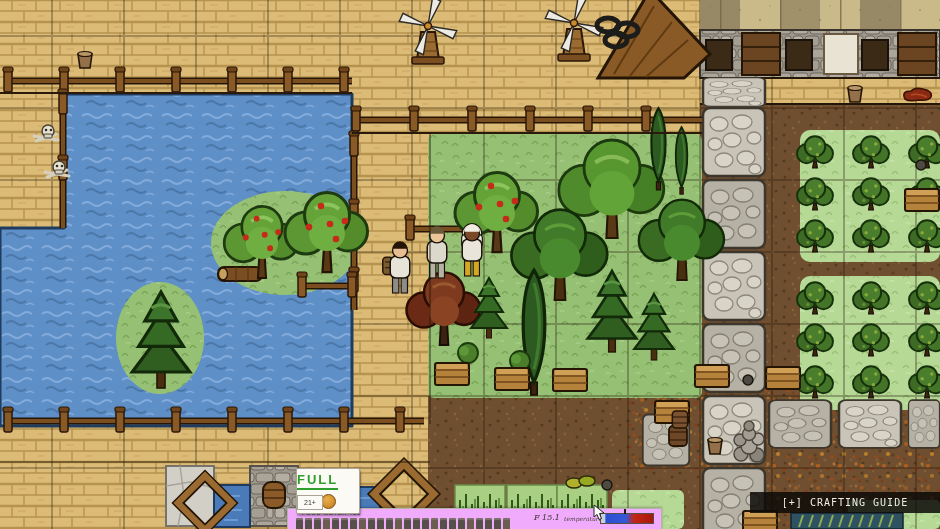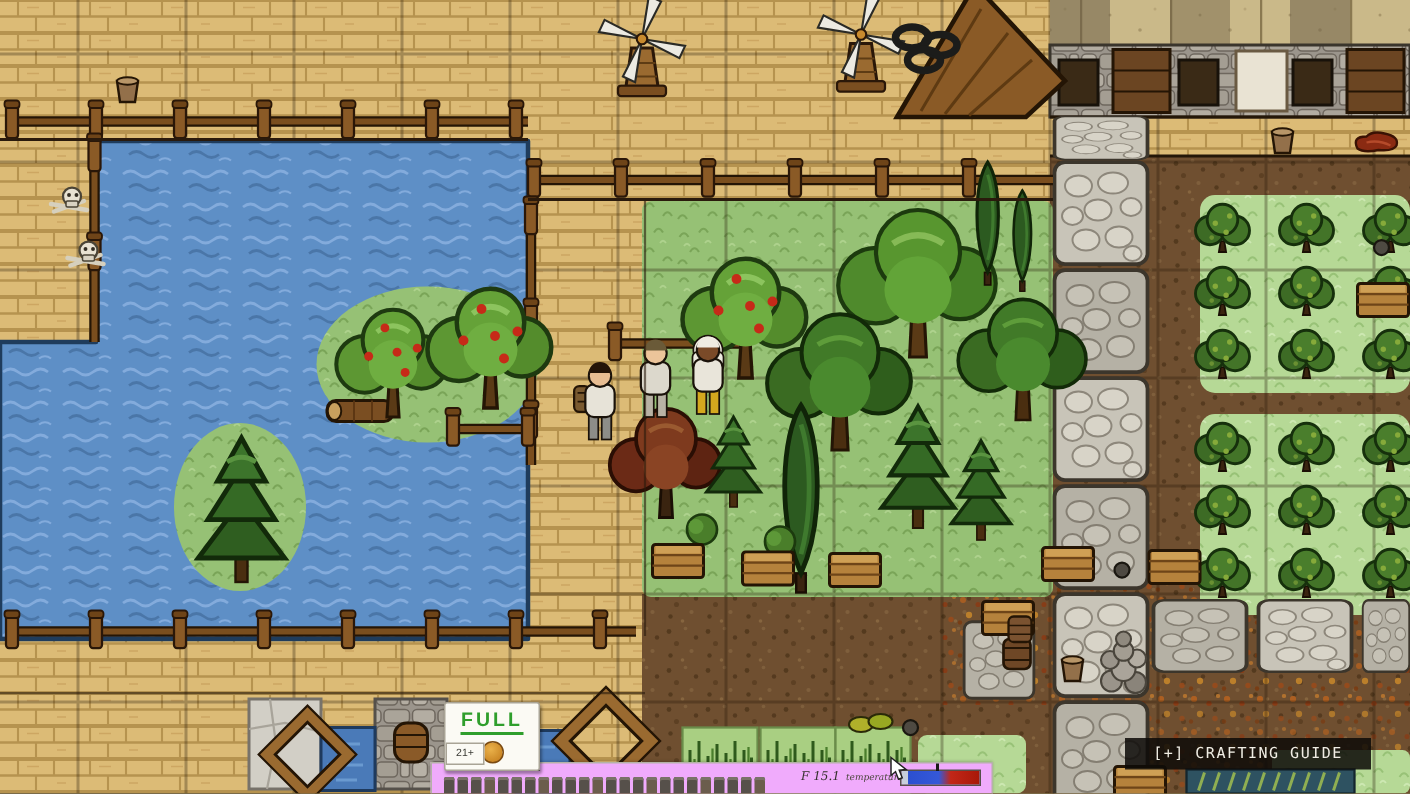--- a/index.html
+++ b/index.html
@@ -2,21 +2,21 @@
 <html><head>
 <meta charset="utf-8">
 <style>
   html,body{margin:0;padding:0;background:#222;}
   .stage{position:relative;width:940px;height:529px;overflow:hidden;background:#dcbb76;
          font-family:"Liberation Sans",sans-serif;}
   .stage svg.world{position:absolute;left:0;top:0;}
   
   .full-sign{position:absolute;left:296px;top:468px;width:62px;height:44px;background:#fbfaf4;
     border:1px solid #a9a496;border-radius:2px;box-shadow:1px 2px 2px rgba(0,0,0,.35);
-    text-align:center;z-index:6;}
+    text-align:left;z-index:6;}
   .full-sign .full-word{display:inline-block;margin-top:3px;font-weight:bold;font-size:13px;
     letter-spacing:2px;color:#2f9e2c;border-bottom:2px solid #2f9e2c;padding-bottom:1px;}
   .full-sign .pie{width:13px;height:13px;margin:4px auto 0;border-radius:50%;
     background:radial-gradient(circle at 40% 35%,#eab14a,#c07818);border:1px solid #7a4a12;}
   .food-bonus{position:absolute;left:297px;top:495px;width:24px;height:13px;background:#fbfaf4;
     border:1px solid #a9a496;font-size:7px;line-height:13px;text-align:center;color:#3a3a34;z-index:7;}
   .hud-bar{position:absolute;left:287px;top:508px;width:373px;height:21px;background:#f0abfc;
     border:1px solid #b5b2a8;border-bottom:none;box-shadow:0 -1px 2px rgba(0,0,0,.25);
     z-index:5;overflow:hidden;}
   .hud-food-label{position:absolute;left:14px;top:1px;font-size:6px;letter-spacing:.5px;
@@ -24,21 +24,21 @@
   .pips{position:absolute;left:8px;top:9px;display:flex;gap:2px;}
   .pips span{width:7px;height:14px;border-radius:1.5px;background:#56504a;box-shadow:inset 0 2px 0 #7a7268;}
   .pips span:nth-child(4n){background:#6b5d4d;}
   .hud-fps{position:absolute;left:246px;top:4px;font-size:8px;font-style:italic;
     font-family:"DejaVu Serif",serif;color:#33302a;}
   .hud-temp-label{position:absolute;left:276px;top:6px;font-size:6px;font-style:italic;
     font-family:"DejaVu Serif",serif;color:#4a463c;}
   .temp-bar{position:absolute;left:312px;top:4px;width:52px;height:9px;border:1px solid #55504a;
     background:linear-gradient(90deg,#c8d0dc 0,#c8d0dc 8%,#2b4fd0 9%,#3558d8 48%,#c22718 63%,#a81808 100%);}
   .temp-marker{position:absolute;top:-6px;width:2px;height:6px;background:#1a1a16;}
-  .crafting-bar{position:absolute;left:750px;top:492px;width:164px;height:21px;
+  .crafting-bar{position:absolute;left:750px;top:492px;width:190px;height:21px;
     background:rgba(13,11,8,.86);color:#f0ede4;font-family:"DejaVu Sans Mono",monospace;
     font-size:10px;letter-spacing:1px;line-height:21px;text-align:center;z-index:6;cursor:pointer;}
   .cursor{position:absolute;left:593px;top:504px;z-index:9;}
 </style>
 </head>
 <body>
 
 <div class="stage">
 <svg class="world" width="940" height="529" viewBox="0 0 940 529">
   <defs>

